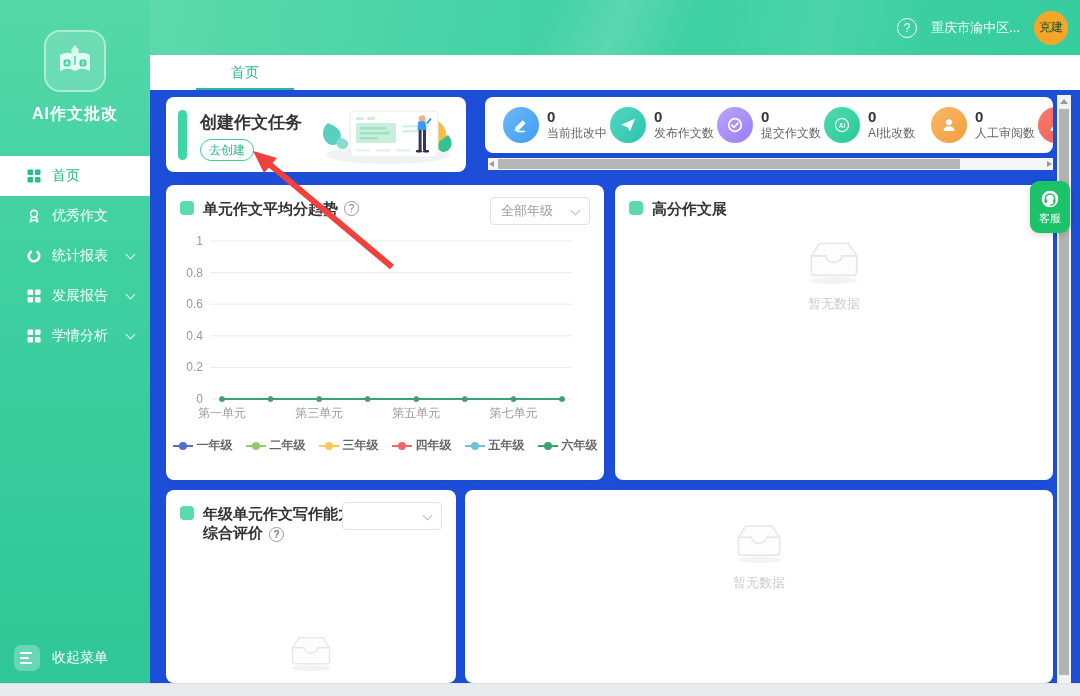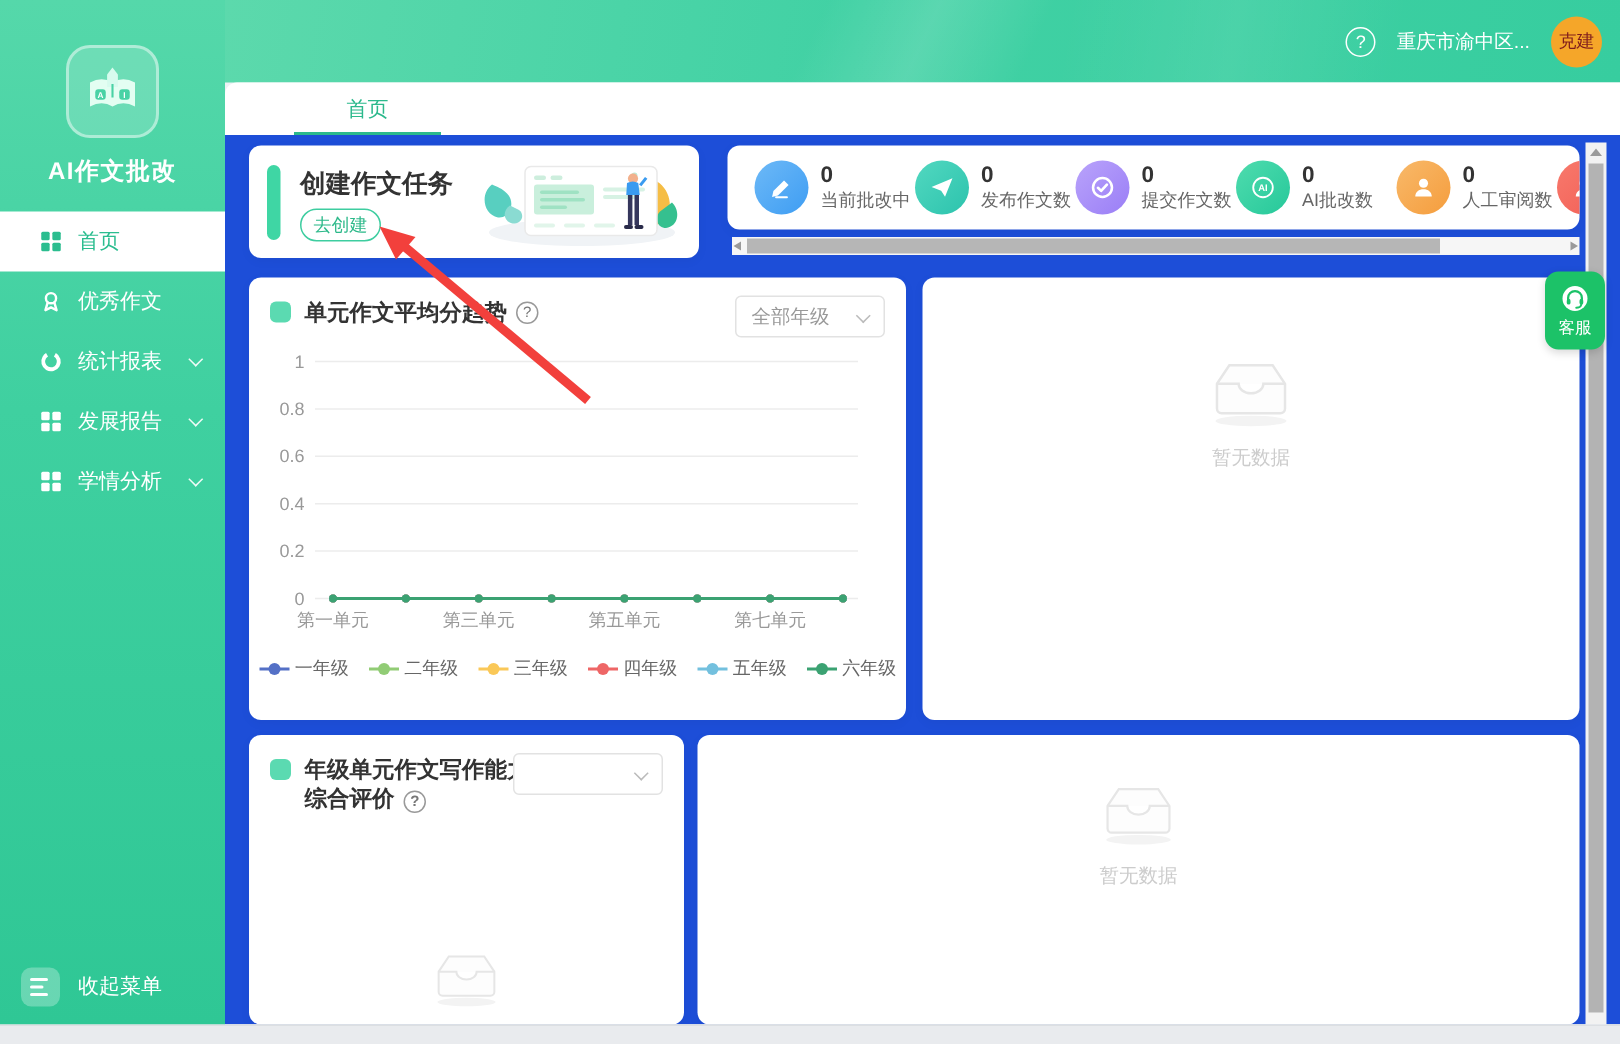--- a/index.html
+++ b/index.html
@@ -6,21 +6,21 @@
   html,body { width:1080px; height:696px; overflow:hidden; font-family:"Liberation Sans","DejaVu Sans",sans-serif; background:#e9ebee; }
   .page { position:relative; width:1080px; height:696px; }
   .app { position:absolute; left:0; top:0; width:1080px; height:683px; background:#eef1f4; overflow:hidden; }
 
   
   .sidebar { position:absolute; left:0; top:0; width:150px; height:683px;
     background:linear-gradient(180deg,#55d8aa 0%,#3fd0a0 40%,#2fc795 100%); z-index:5; }
   .logo-box { width:62px; height:62px; margin:30px auto 12px; border-radius:16px;
     background:rgba(255,255,255,.16); border:2px solid rgba(255,255,255,.45);
     display:flex; align-items:center; justify-content:center; }
-  .app-title { text-align:center; color:#fff; font-size:16px; font-weight:bold; margin-bottom:16px; letter-spacing:1px; }
+  .app-title { text-align:center; color:#fff; font-size:16px; font-weight:bold; margin-bottom:31px; letter-spacing:1px; }
   .nav-item { height:40px; display:flex; align-items:center; gap:10px; padding:0 16px 0 26px;
     color:#fff; font-size:14px; cursor:pointer; }
   .nav-item.active { background:#fff; color:#2bbd8f; }
   .nav-icon { width:16px; height:16px; display:inline-flex; }
   .nav-icon svg { width:16px; height:16px; }
   .chev { width:7px; height:7px; border-right:1.4px solid currentColor; border-bottom:1.4px solid currentColor;
     display:inline-block; transform:rotate(45deg); margin-top:-4px; }
   .nav-item .chev { margin-left:auto; opacity:.9; }
   .collapse-row { position:absolute; left:0; bottom:0; width:100%; height:50px; display:flex; align-items:center;
     gap:12px; padding:0 14px; color:#fff; font-size:14px; cursor:pointer; }
@@ -32,21 +32,21 @@
   
   .top-header { position:absolute; left:150px; right:0; top:0; height:55px;
     background:linear-gradient(100deg,#5cd9ac 0%,#41d1a4 45%,#37cd9f 100%); }
   .top-header::before { content:""; position:absolute; inset:0;
     background:linear-gradient(115deg,transparent 42%,rgba(255,255,255,.14) 50%,transparent 58%),
                linear-gradient(100deg,transparent 60%,rgba(255,255,255,.08) 72%,transparent 84%); }
   .header-right { position:absolute; right:12px; top:0; height:55px; display:flex; align-items:center; gap:14px; }
   .help-circle { width:20px; height:20px; border-radius:50%; border:1.5px solid #fff; color:#fff;
     font-size:12px; display:flex; align-items:center; justify-content:center; cursor:pointer; }
   .location { color:#fff; font-size:13px; }
-  .avatar { width:34px; height:34px; border-radius:50%; background:#f5a629; color:#7f1d1d; font-size:12px;
+  .avatar { width:34px; height:34px; border-radius:50%; background:#f5a629; color:#14532d; font-size:12px;
     display:flex; align-items:center; justify-content:center; cursor:pointer; }
 
   
   .tabbar { position:absolute; left:150px; right:0; top:55px; height:35px; background:#fff;
     border-top-left-radius:8px; display:flex; padding-left:46px; }
   .tab { width:98px; display:flex; align-items:center; justify-content:center; color:#2cb98c;
     font-size:14px; position:relative; cursor:pointer; }
   .tab::after { content:""; position:absolute; left:0; right:0; bottom:0; height:2px; background:#2cb98c; }
 
   
@@ -79,21 +79,21 @@
   .bullet { width:14px; height:14px; border-radius:4px; background:#5bdab1; margin-right:9px; flex:none; margin-top:2px; }
   .card-title { font-size:15px; font-weight:bold; color:#333; line-height:19px; }
   .qmark { width:15px; height:15px; border-radius:50%; border:1px solid #999; color:#777; font-size:10px;
     display:inline-flex; align-items:center; justify-content:center; margin-left:6px; flex:none; margin-top:2px; cursor:pointer; }
   .dropdown { position:absolute; right:0; top:-2px; width:100px; height:28px; border:1px solid #e2e2e2; border-radius:4px;
     background:#fff; display:flex; align-items:center; padding:0 10px; color:#999; font-size:13px; cursor:pointer; }
   .dropdown .chev { margin-left:auto; color:#bbb; margin-top:-2px; }
 
   .trend-card { left:16px; top:95px; width:438px; height:295px; }
   .trend-chart { position:absolute; left:6px; top:44px; }
-  .legend-row { position:absolute; left:0; right:0; top:252px; display:flex; justify-content:center; gap:13px; }
+  .legend-row { position:absolute; left:0; right:0; top:252px; display:flex; justify-content:center; gap:13px;font-weight:bold; }
   .lg-item { display:flex; align-items:center; gap:4px; font-size:12px; color:#666; cursor:pointer; }
   .lg-marker { position:relative; width:20px; height:10px; display:inline-block; }
   .lg-line { position:absolute; left:0; right:0; top:4px; height:2px; background:currentColor; }
   .lg-dot { position:absolute; left:6px; top:1px; width:8px; height:8px; border-radius:50%; background:currentColor; }
 
   .highscore-card { left:465px; top:95px; width:438px; height:295px; }
   .ability-card { left:16px; top:400px; width:290px; height:193px; overflow:hidden; }
   .ability-card .card-title { width:160px; }
   .recent-card { left:315px; top:400px; width:588px; height:193px; overflow:hidden; }
 
@@ -446,20 +446,24 @@
               <span class="lg-marker" style="color:#3ba272">
                 <i class="lg-line"></i>
                 <i class="lg-dot"></i>
               </span>
               <span class="lg-label">六年级</span>
             </span>
           </div>
       </div>
 
       <div class="card highscore-card">
+        <div class="card-head">
+          <span class="bullet"></span>
+          <span class="card-title">高分作文展</span>
+        </div>
         <div class="empty-state">
           <svg width="66" height="48" viewBox="0 0 64 46">
             <ellipse cx="32" cy="42" rx="23" ry="3.4" fill="#f3f3f3"></ellipse>
             <path d="M10 18 L18 6 h28 l8 12 v16 a3 3 0 0 1 -3 3 H13 a3 3 0 0 1 -3 -3 z" fill="#fdfdfd" stroke="#e6e6e6" stroke-width="1.6"></path>
             <path d="M10 18 h14 c0 3.4 3.5 6.2 8 6.2 s8 -2.8 8 -6.2 h14" fill="#fff" stroke="#e6e6e6" stroke-width="1.6"></path>
           </svg>
           <div class="txt">暂无数据</div>
         </div>
       </div>
 

